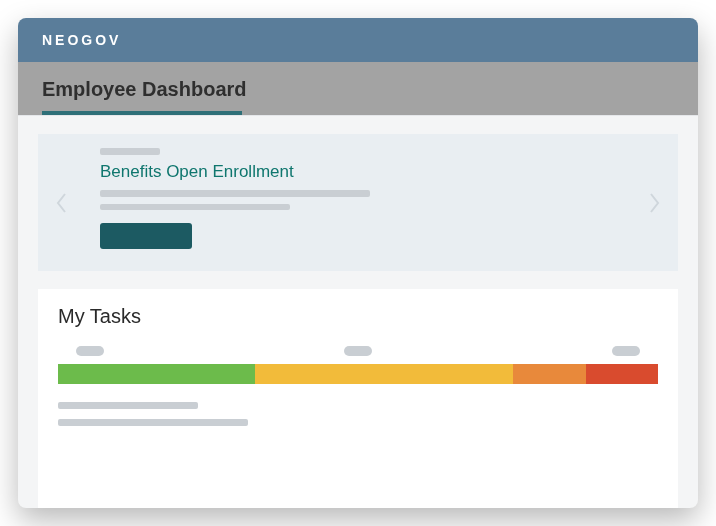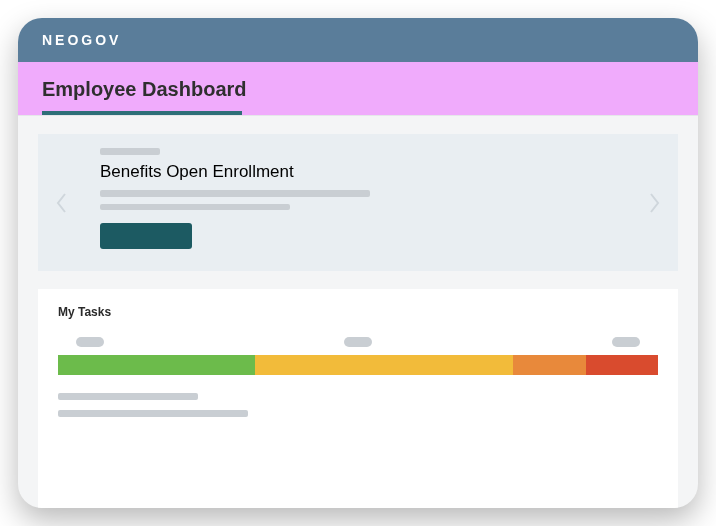--- a/index.html
+++ b/index.html
@@ -6,36 +6,36 @@
   html, body { width: 716px; height: 526px; }
   body {
     font-family: -apple-system, BlinkMacSystemFont, "Segoe UI", Arial, sans-serif;
     background: transparent;
     padding: 18px;
   }
   .window {
     width: 680px;
     height: 490px;
     background: #f4f5f6;
-    border-radius: 24px;
+    border-radius: 8px;
     overflow: hidden;
     box-shadow: 0 12px 30px rgba(0,0,0,0.28);
     display: flex;
     flex-direction: column;
   }
   .titlebar {
     background: #5a7d9a;
     color: #fff;
     font-weight: 700;
     letter-spacing: 3px;
     font-size: 14px;
     padding: 14px 24px;
   }
   .subheader {
-    background: #f0abfc;
+    background: #a3a3a3;
     padding: 16px 24px 0 24px;
     border-bottom: 1px solid #e5e7ea;
   }
   .subheader h1 {
     font-size: 20px;
     font-weight: 600;
     color: #2f2f2f;
     padding-bottom: 12px;
   }
   .tab-underline {
@@ -74,21 +74,21 @@
   .banner-nav svg { width: 12px; height: 22px; }
   .skel {
     background: #c9ced3;
     border-radius: 2px;
     height: 7px;
     margin-bottom: 7px;
   }
   .banner .skel.s1 { width: 60px; }
   .banner-title {
     font-size: 17px;
-    color: #000000;
+    color: #0f766e;
     margin: 4px 0 8px 0;
     font-weight: 400;
   }
   .banner .skel.s2 { width: 270px; }
   .banner .skel.s3 { width: 190px; height: 6px; }
   .banner-btn {
     display: inline-block;
     background: #1c5a62;
     width: 92px;
     height: 26px;
@@ -100,22 +100,22 @@
     gap: 18px;
     flex: 1;
   }
   .card {
     background: #fff;
     padding: 16px 20px 20px 20px;
   }
   .card.tasks { flex: 1.35; }
   .card.clock { flex: 1; }
   .card h2 {
-    font-size: 12px;
-    font-weight: 700;
+    font-size: 20px;
+    font-weight: 400;
     color: #2a2a2a;
     margin-bottom: 18px;
   }
   .tabs-row {
     display: flex;
     justify-content: space-between;
     padding: 0 18px;
     margin-bottom: 8px;
   }
   .pill {

